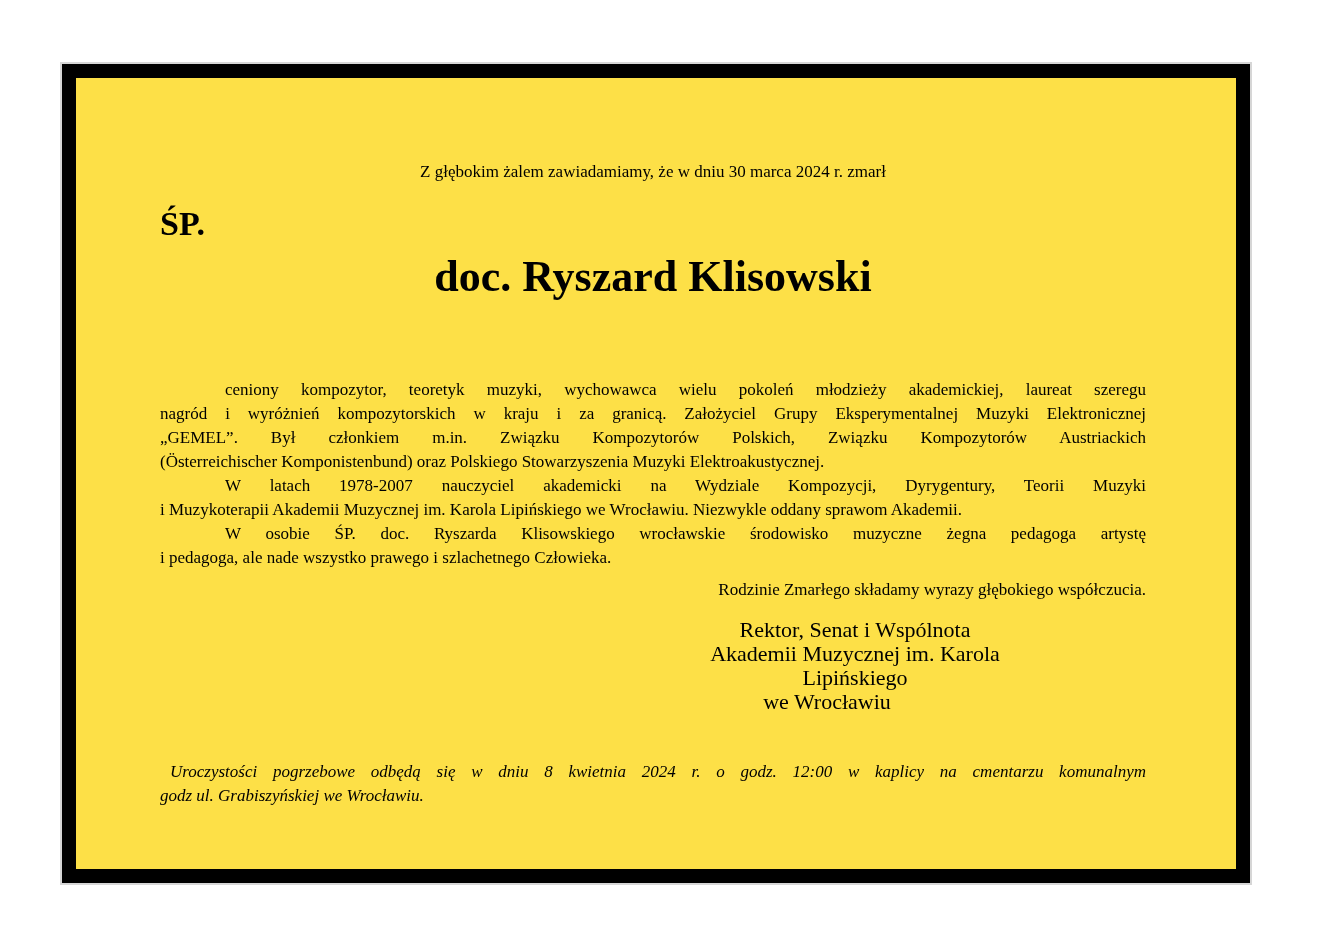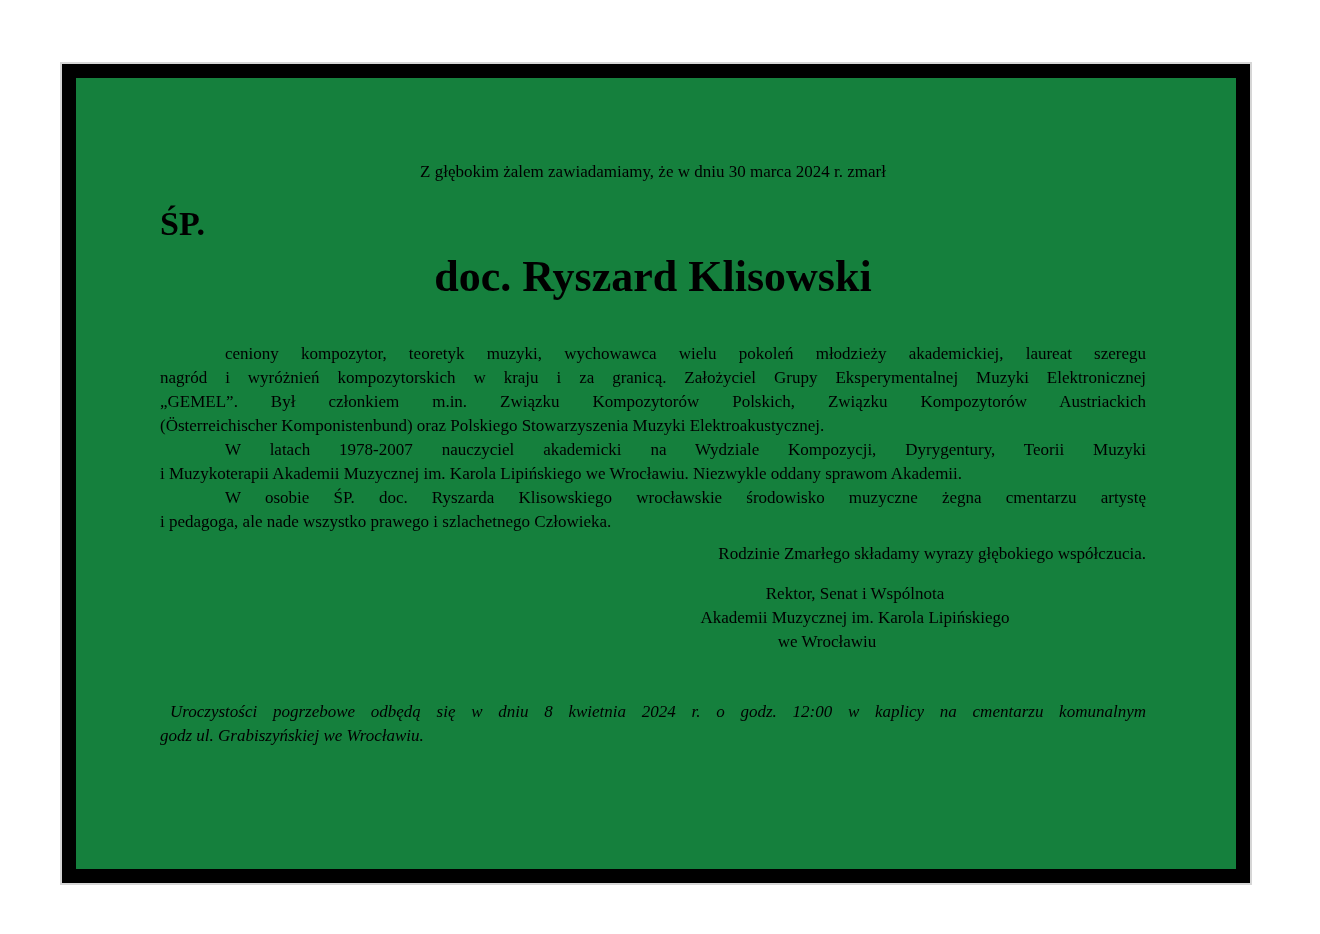--- a/index.html
+++ b/index.html
@@ -16,21 +16,21 @@
     background: #ffffff;
     overflow: hidden;
   }
   .frame {
     position: absolute;
     left: 62px;
     top: 64px;
     width: 1160px;
     height: 791px;
     border: 14px solid #000000;
-    background: #15803d;
+    background: #fde047;
     box-shadow: 0 0 0 2px #d6d6d6;
   }
   .content {
     padding: 82px 90px 0 84px;
   }
   .intro {
     margin: 0;
     font-size: 17px;
     line-height: 24px;
     text-align: center;
@@ -43,21 +43,21 @@
     text-align: left;
   }
   .deceased-name {
     margin: 10px 0 0 0;
     font-size: 44px;
     font-weight: bold;
     line-height: 46px;
     text-align: center;
   }
   .body-block {
-    margin-top: 42px;
+    margin-top: 78px;
     font-family: Liberation Serif, serif;
   }
   .line {
     margin: 0;
     font-size: 17px;
     line-height: 24px;
     text-align: justify;
     text-align-last: justify;
   }
   .line.last {
@@ -77,21 +77,21 @@
     text-indent: 65px;
     text-align: right;
   }
   .signature {
     margin: 16px 105px 0 auto;
     width: 372px;
     text-align: center;
   }
   .signature p {
     margin: 0;
-    font-size: 17px;
+    font-size: 22px;
     line-height: 24px;
   }
   .signature p.shift-left {
     transform: translateX(-28px);
   }
   .funeral-block {
     margin-top: 46px;
     font-style: italic;
   }
 </style>
@@ -110,21 +110,21 @@
 
       <div class="body-block">
         <p class="line first">ceniony kompozytor, teoretyk muzyki, wychowawca wielu pokoleń młodzieży akademickiej, laureat szeregu</p>
         <p class="line">nagród i wyróżnień kompozytorskich w kraju i za granicą. Założyciel Grupy Eksperymentalnej Muzyki Elektronicznej</p>
         <p class="line">„GEMEL”. Był członkiem m.in. Związku Kompozytorów Polskich, Związku Kompozytorów Austriackich</p>
         <p class="line last">(Österreichischer Komponistenbund) oraz Polskiego Stowarzyszenia Muzyki Elektroakustycznej.</p>
 
         <p class="line first">W latach 1978-2007 nauczyciel akademicki na Wydziale Kompozycji, Dyrygentury, Teorii Muzyki</p>
         <p class="line last">i Muzykoterapii Akademii Muzycznej im. Karola Lipińskiego we Wrocławiu. Niezwykle oddany sprawom Akademii.</p>
 
-        <p class="line first">W osobie ŚP. doc. Ryszarda Klisowskiego wrocławskie środowisko muzyczne żegna cmentarzu artystę</p>
+        <p class="line first">W osobie ŚP. doc. Ryszarda Klisowskiego wrocławskie środowisko muzyczne żegna pedagoga artystę</p>
         <p class="line last">i pedagoga, ale nade wszystko prawego i szlachetnego Człowieka.</p>
       </div>
 
       <p class="condolence">Rodzinie Zmarłego składamy wyrazy głębokiego współczucia.</p>
 
       <div class="signature">
         <p>Rektor, Senat i Wspólnota</p>
         <p>Akademii Muzycznej im. Karola Lipińskiego</p>
         <p class="shift-left">we Wrocławiu</p>
       </div>

